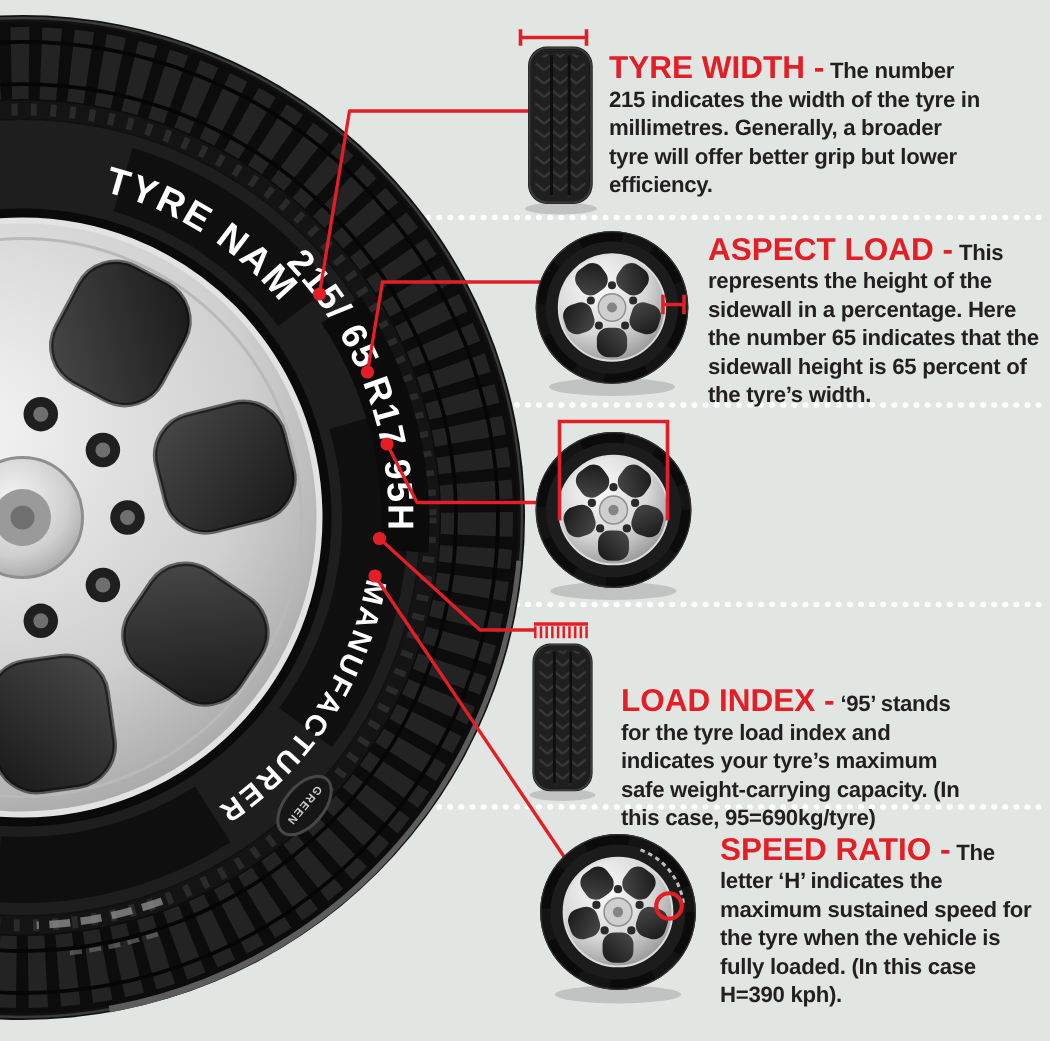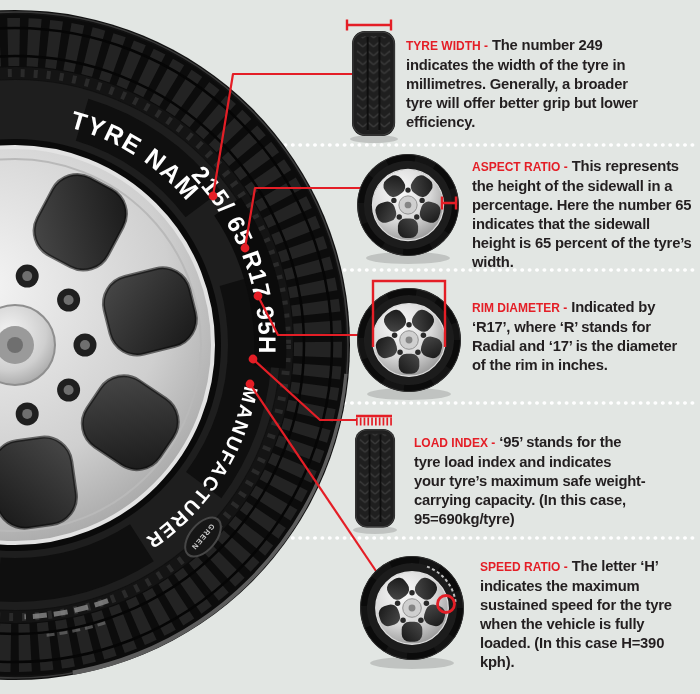--- a/index.html
+++ b/index.html
@@ -1,21 +1,21 @@
 <!DOCTYPE html>
 <html><head>
 <meta charset="utf-8">
 <style>
   html,body{margin:0;padding:0;}
   .stage{position:relative;width:700px;height:694px;background:#e2e6e3;overflow:hidden;
          font-family:"Liberation Sans",sans-serif;}
   .stage svg{position:absolute;left:0;top:0;}
   .sec{position:absolute;font-weight:bold;font-size:14.8px;line-height:19px;color:#231f20;
        letter-spacing:-0.2px;}
-  .sec .t{color:#e41e26;font-size:12px;letter-spacing:0;}
+  .sec .t{color:#e41e26;font-size:21px;letter-spacing:0;}
 </style>
 </head>
 <body>
 
 <div class="stage">
 
 <svg width="700" height="694" viewBox="0 0 700 694">
   <defs>
     <radialGradient id="rimG" cx="38%" cy="30%" r="80%">
       <stop offset="0%" stop-color="#fbfbfb"></stop>
@@ -216,34 +216,30 @@
     <g>
       <path d="M356,416 H392" stroke-width="2.4"></path>
       <path d="M356,421.5 H392" stroke-width="8" stroke-dasharray="1.7 2.1"></path>
     </g>
     <circle cx="446" cy="604" r="8.5" stroke-width="2.8"></circle>
   </g>
 </svg>
 
 <div class="sec" style="left:406px;top:36px;width:248px">
   <span class="t">TYRE WIDTH -</span>
-  <span class="b">The number 249 indicates the width of the tyre in millimetres. Generally, a broader tyre will offer better grip but lower efficiency.</span>
+  <span class="b">The number 215 indicates the width of the tyre in millimetres. Generally, a broader tyre will offer better grip but lower efficiency.</span>
 </div>
 
 <div class="sec" style="left:472px;top:157px;width:224px">
-  <span class="t">ASPECT RATIO -</span>
+  <span class="t">ASPECT LOAD -</span>
   <span class="b">This represents the height of the sidewall in a percentage. Here the number 65 indicates that the sidewall height is 65 percent of the tyre’s width.</span>
 </div>
 
-<div class="sec" style="left:472px;top:298px;width:220px">
-  <span class="t">RIM DIAMETER -</span>
-  <span class="b">Indicated by ‘R17’, where ‘R’ stands for Radial and ‘17’ is the diameter of the rim in inches.</span>
-</div>
-
-<div class="sec" style="left:414px;top:433px;width:232px">
+
+<div class="sec" style="left:414px;top:458px;width:232px">
   <span class="t">LOAD INDEX -</span>
   <span class="b">‘95’ stands for the tyre load index and indicates your tyre’s maximum safe weight-carrying capacity. (In this case, 95=690kg/tyre)</span>
 </div>
 
 <div class="sec" style="left:480px;top:557px;width:212px">
   <span class="t">SPEED RATIO -</span>
   <span class="b">The letter ‘H’ indicates the maximum sustained speed for the tyre when the vehicle is fully loaded. (In this case H=390 kph).</span>
 </div>
 
 </div>

